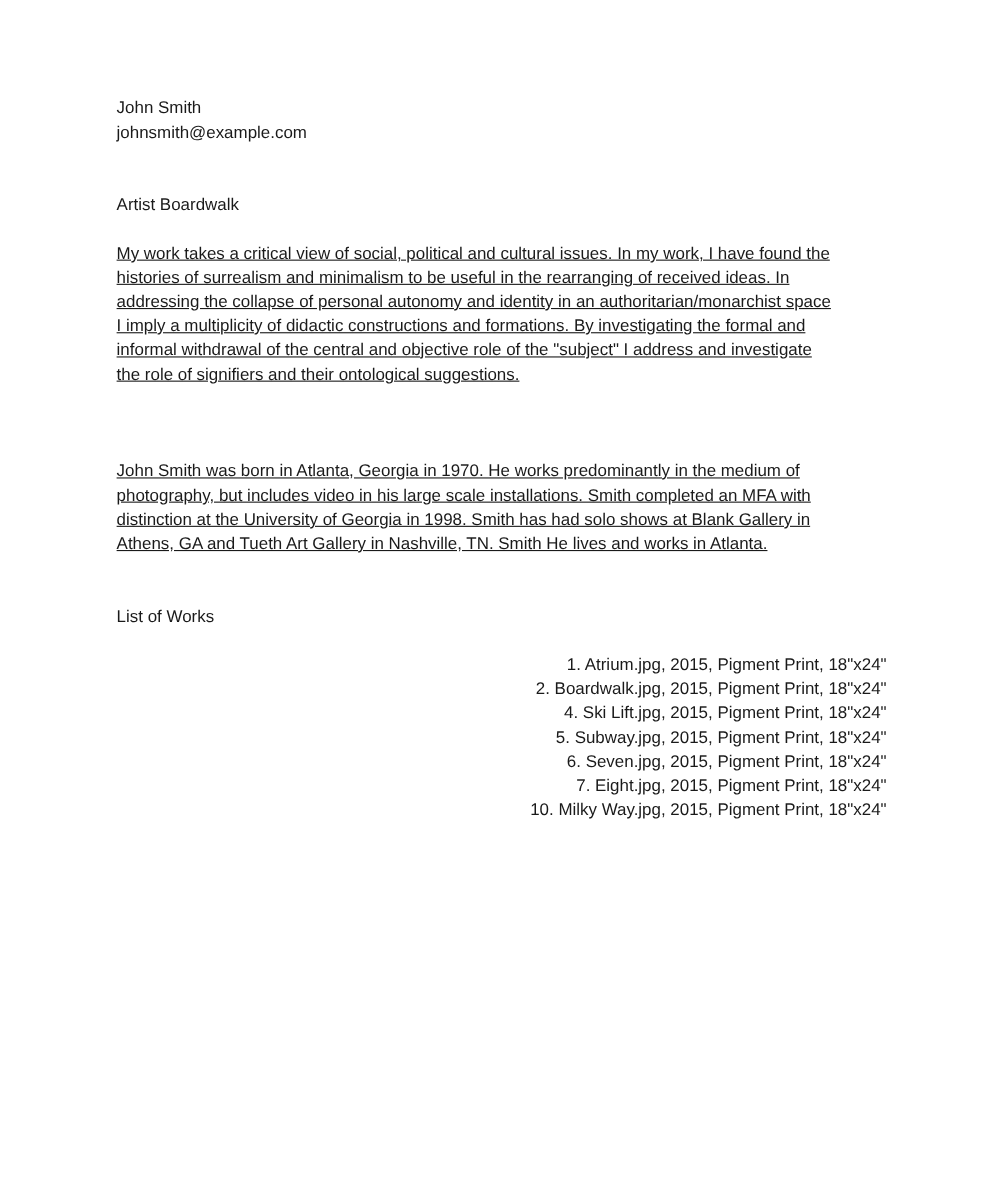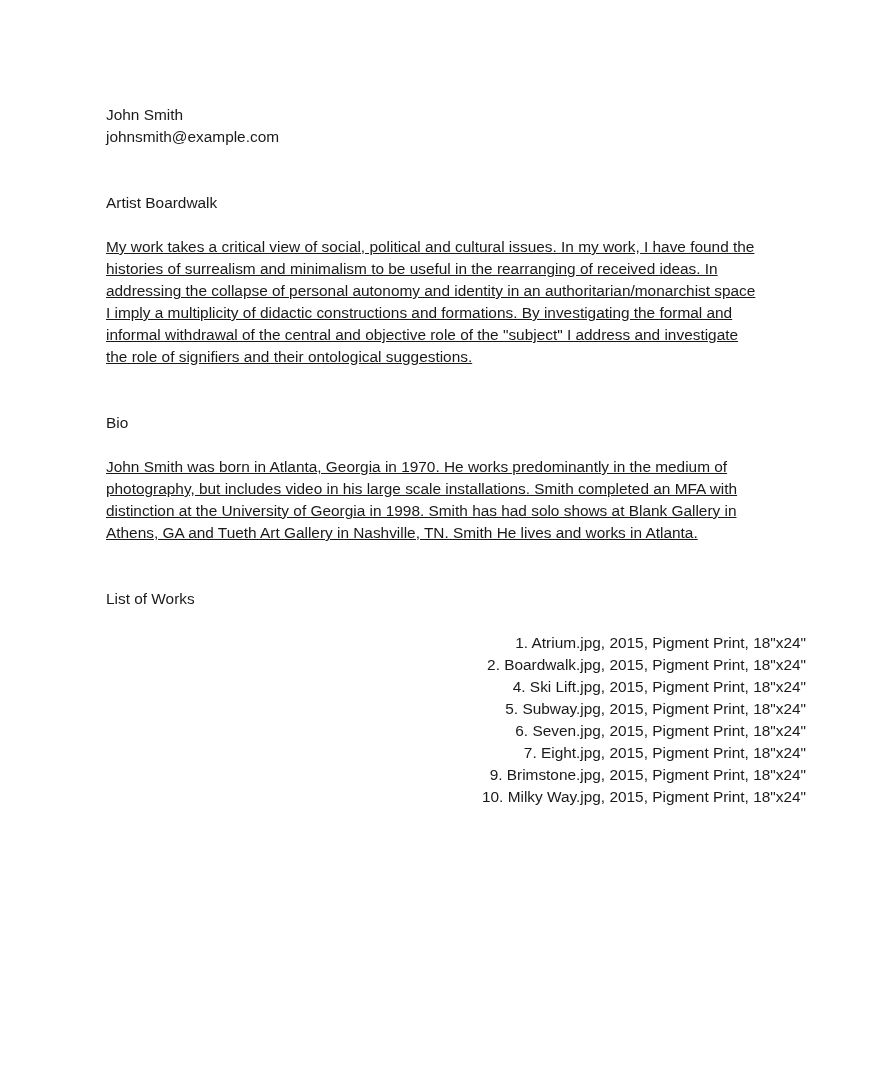--- a/index.html
+++ b/index.html
@@ -13,21 +13,21 @@
     position: relative;
     overflow: hidden;
     font-family: "Liberation Sans", sans-serif;
     color: #1a1a1a;
     font-size: 15.4px;
     line-height: 22px;
   }
   .page {
     position: absolute;
     left: 106px;
-    top: 104px;
+    top: 88px;
     width: 700px;
   }
   .line { display: block; white-space: nowrap; }
   .gap-1 { height: 22px; }
   .gap-2 { height: 44px; }
   .para { white-space: normal; }
   .para .line { white-space: nowrap; text-decoration: underline; }
   .works { list-style: none; margin: 0; padding: 0; text-align: right; }
   .works li { white-space: nowrap; }
 </style>
@@ -46,36 +46,34 @@
     <span class="line">My work takes a critical view of social, political and cultural issues. In my work, I have found the</span>
     <span class="line">histories of surrealism and minimalism to be useful in the rearranging of received ideas. In</span>
     <span class="line">addressing the collapse of personal autonomy and identity in an authoritarian/monarchist space</span>
     <span class="line">I imply a multiplicity of didactic constructions and formations. By investigating the formal and</span>
     <span class="line">informal withdrawal of the central and objective role of the "subject" I address and investigate</span>
     <span class="line">the role of signifiers and their ontological suggestions.</span>
   </div>
 
   <div class="gap-2"></div>
 
-  <span class="line">Bio</span>
   <div class="gap-1"></div>
   <div class="para">
     <span class="line">John Smith was born in Atlanta, Georgia in 1970. He works predominantly in the medium of</span>
     <span class="line">photography, but includes video in his large scale installations. Smith completed an MFA with</span>
     <span class="line">distinction at the University of Georgia in 1998. Smith has had solo shows at Blank Gallery in</span>
     <span class="line">Athens, GA and Tueth Art Gallery in Nashville, TN. Smith He lives and works in Atlanta.</span>
   </div>
 
   <div class="gap-2"></div>
 
   <span class="line">List of Works</span>
   <div class="gap-1"></div>
   <ul class="works">
     <li>1. Atrium.jpg, 2015, Pigment Print, 18"x24"</li>
     <li>2. Boardwalk.jpg, 2015, Pigment Print, 18"x24"</li>
     <li>4. Ski Lift.jpg, 2015, Pigment Print, 18"x24"</li>
     <li>5. Subway.jpg, 2015, Pigment Print, 18"x24"</li>
     <li>6. Seven.jpg, 2015, Pigment Print, 18"x24"</li>
     <li>7. Eight.jpg, 2015, Pigment Print, 18"x24"</li>
-    <li>9. Brimstone.jpg, 2015, Pigment Print, 18"x24"</li>
     <li>10. Milky Way.jpg, 2015, Pigment Print, 18"x24"</li>
   </ul>
 </div>
 
 </body></html>

